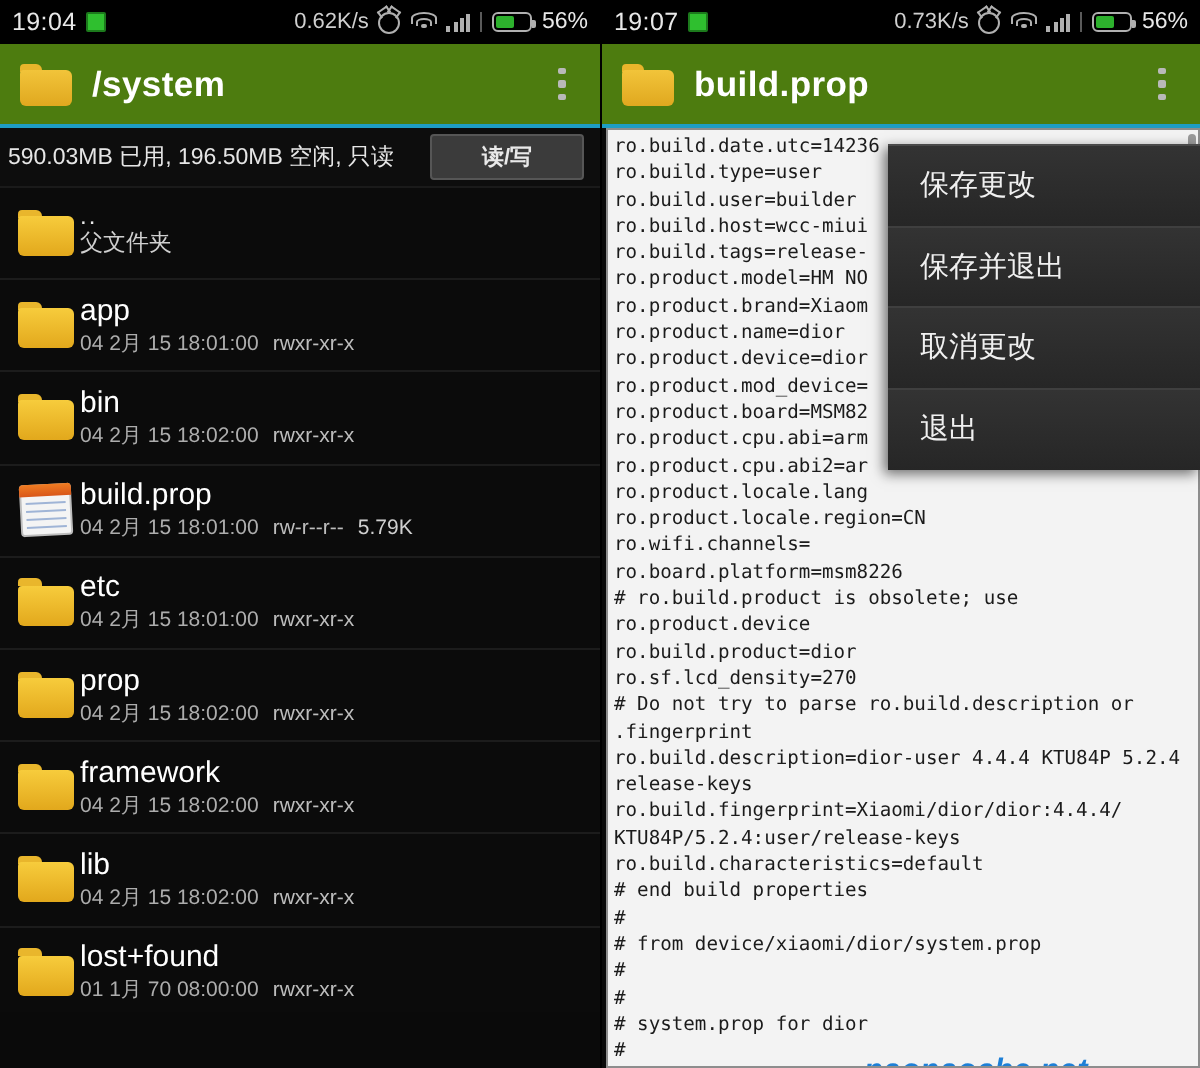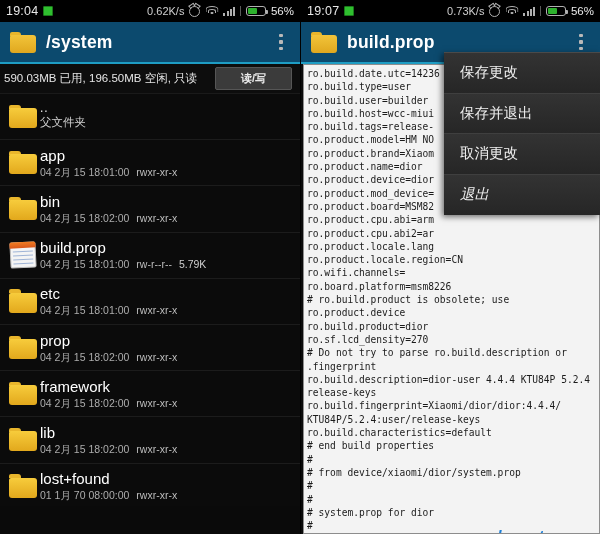--- a/index.html
+++ b/index.html
@@ -55,21 +55,21 @@
   }
   .ico-bat:after{
     content:""; position:absolute; right:-3px; top:3px;
     width:2px; height:4px; background:#cfcfcf; border-radius:0 1px 1px 0;
   }
   .ico-bat em { display:block; height:100%; width:56%; background:#35d135; border-radius:1px; }
   .sb-pct { font-size:11.5px; color:#e8e8e8; }
 
   
   .titlebar {
-    height:40px; background:#0c4a6e; display:flex; align-items:center;
+    height:40px; background:#4d7c0f; display:flex; align-items:center;
     padding:0 8px 0 10px; position:relative;
   }
   .folder-ico {
     width:26px; height:21px; position:relative; flex:none; margin-right:10px;
   }
   .folder-ico:before{
     content:""; position:absolute; left:0; top:0; width:11px; height:4px;
     background:#e8b52b; border-radius:2px 3px 0 0;
   }
   .folder-ico:after{
@@ -162,31 +162,31 @@
   }
   .watermark {
     position:absolute; left:128px; top:462px;
     color:#1e7fd6; font-size:15.5px; font-style:italic; font-weight:700;
     text-shadow:0 1px 1px rgba(255,255,255,.9);
     letter-spacing:.2px;
   }
 
   
   .popup {
-    position:absolute; left:143px; top:52px; right:0;
+    position:absolute; left:143px; top:72px; right:0;
     background:#2b2b2b; border-top:1px solid #4a4a4a;
     box-shadow:-2px 2px 6px rgba(0,0,0,.55);
   }
   .popup .mi {
     height:40.5px; display:flex; align-items:center;
     padding-left:16px; color:#f0f0f0; font-size:14.5px;
     border-bottom:1px solid #3f3f3f;
     background:linear-gradient(180deg,#333 0%,#262626 100%);
   }
-  .popup .mi:last-child { border-bottom:none;font-style:italic; }
+  .popup .mi:last-child { border-bottom:none; }
 </style>
 </head>
 <body>
 
 <div class="screens">
 
   <div class="panel left">
 
     <div class="statusbar">
       <span class="sb-clock">19:04</span>

